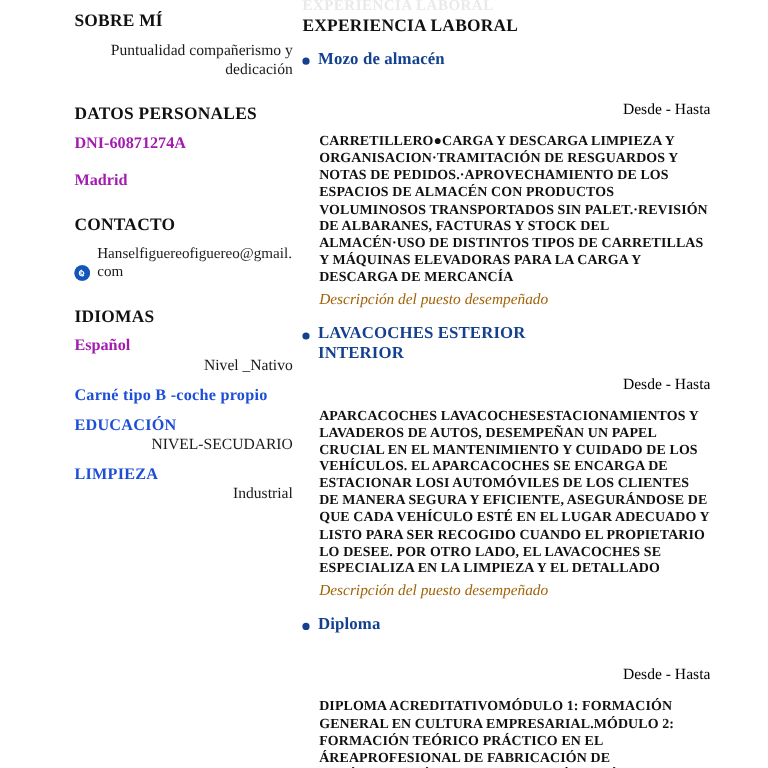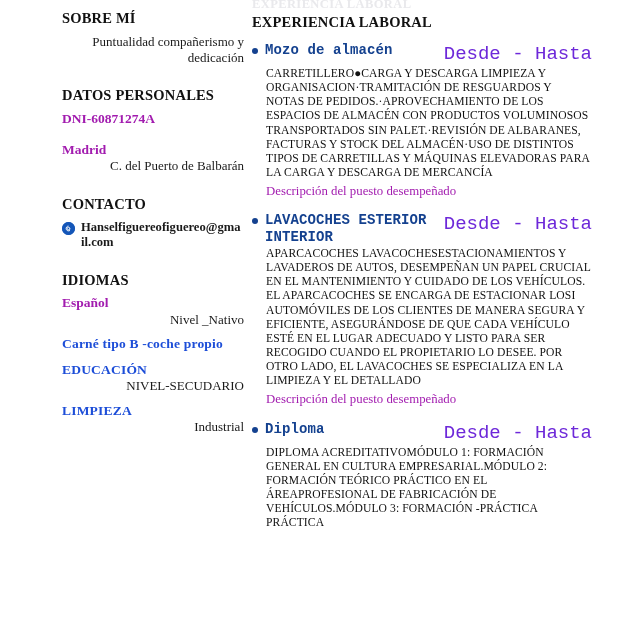--- a/index.html
+++ b/index.html
@@ -83,23 +83,22 @@
     letter-spacing: 0.2px;
     margin: 0;
     line-height: 1.2;
   }
   .spacer-sm { height: 9px; }
   .spacer-md { height: 15px; }
 
   
   .contact-row {
     display: flex;
-    align-items: flex-start;
+    align-items: flex-end;
     margin-bottom: 9px;
-    font-weight: bold;
   }
   .cicon {
     flex: 0 0 auto;
     width: 13px;
     height: 13px;
     border-radius: 50%;
     background: #1456b8;
     margin-right: 6px;
     margin-top: 2px;
     position: relative;
@@ -121,21 +120,20 @@
     letter-spacing: 0.2px;
     margin: 0 0 11px 0;
   }
   .job {
     margin-bottom: 13px;
   }
   .job-head {
     display: flex;
     align-items: flex-start;
     justify-content: flex-start;
-    font-family: Liberation Mono, monospace;
   }
   .job-head-left {
     display: flex;
     align-items: flex-start;
     flex: 1 1 auto;
     padding-right: 8px;
   }
   .bullet {
     flex: 0 0 auto;
     width: 6px;
@@ -147,57 +145,58 @@
   }
   .job-role {
     font-size: 14px;
     font-weight: bold;
     color: #14418f;
     line-height: 1.16;
     letter-spacing: 0.1px;
   }
   .job-dates {
     flex: 0 0 auto;
-    font-size: 19px;
-    color: #6d28d9;
+    font-size: 13px;
+    color: #000000;
     white-space: nowrap;
     padding-top: 1px;
+    margin-top: 40px;
   }
   .job-body {
     font-size: 11.6px;
-    font-weight: normal;
+    font-weight: bold;
     line-height: 1.22;
     color: #111111;
-    margin: 2px 0 0 14px;
+    margin: 12px 0 0 14px;
     letter-spacing: 0.1px;
   }
   .job-desc {
     font-size: 12.8px;
-    color: #a21caf;
+    color: #a16207;
     margin: 4px 0 0 14px;
     line-height: 1.2;
+    font-style: italic;
   }
 </style>
 </head>
 <body>
 
 <div class="page">
 
   <div class="top-ghost">EXPERIENCIA LABORAL</div>
 
   <div class="col-left">
 
     <div class="sec-title">SOBRE MÍ</div>
     <p class="body-text">Puntualidad compañerismo y dedicación</p>
 
     <div class="sec-title gap">DATOS PERSONALES</div>
     <p class="blue-bold">DNI-60871274A</p>
     <div class="spacer-md"></div>
     <p class="blue-bold">Madrid</p>
-    <p class="body-text">C. del Puerto de Balbarán</p>
 
     <div class="sec-title gap">CONTACTO</div>
 
     <div class="contact-row">
       <span class="cicon">
         <svg width="13" height="13" viewBox="0 0 13 13">
           <circle cx="6.5" cy="6.5" r="6.5" fill="#1456b8"></circle>
           <path d="M6.5 4.1a2.4 2.4 0 1 0 1.5 4.3" fill="none" stroke="#ffffff" stroke-width="0.95"></path>
           <circle cx="6.5" cy="6.5" r="1.25" fill="none" stroke="#ffffff" stroke-width="0.95"></circle>
           <path d="M7.75 6.5v1.0" fill="none" stroke="#ffffff" stroke-width="0.95"></path>

